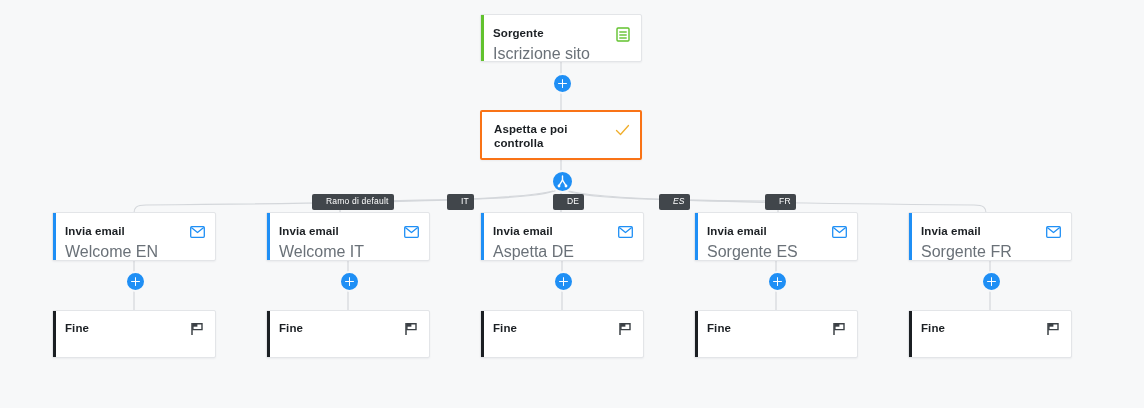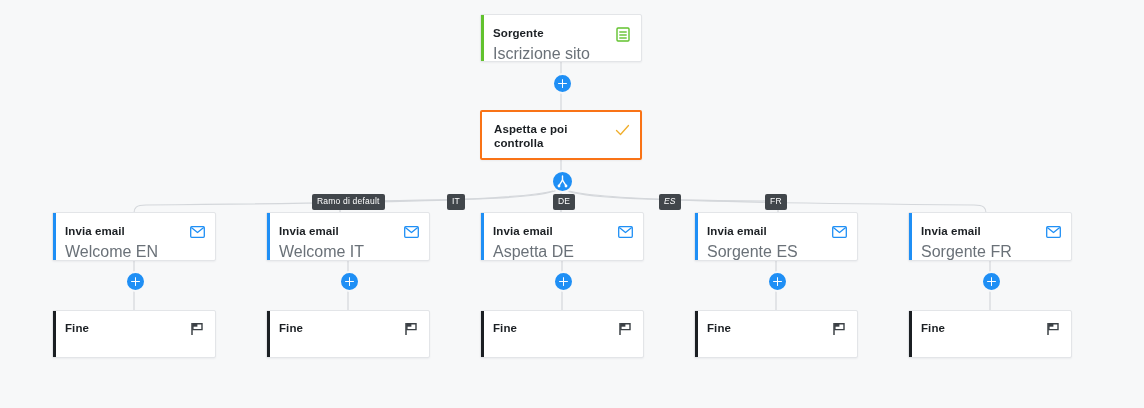--- a/index.html
+++ b/index.html
@@ -115,21 +115,21 @@
     align-items: center;
     justify-content: center;
     cursor: pointer;
   }
   .badge {
     position: absolute;
     background: #41464b;
     color: #ffffff;
     font-size: 8.5px;
     line-height: 11px;
-    padding: 2px 5px 3px 5px;
+    padding: 2px 5px 3px 14px;
     border-radius: 2px;
     white-space: nowrap;
     letter-spacing: 0.2px;
     font-family: "Liberation Sans", sans-serif;
     text-align: right;
   }
 </style>
 </head>
 <body>
 

